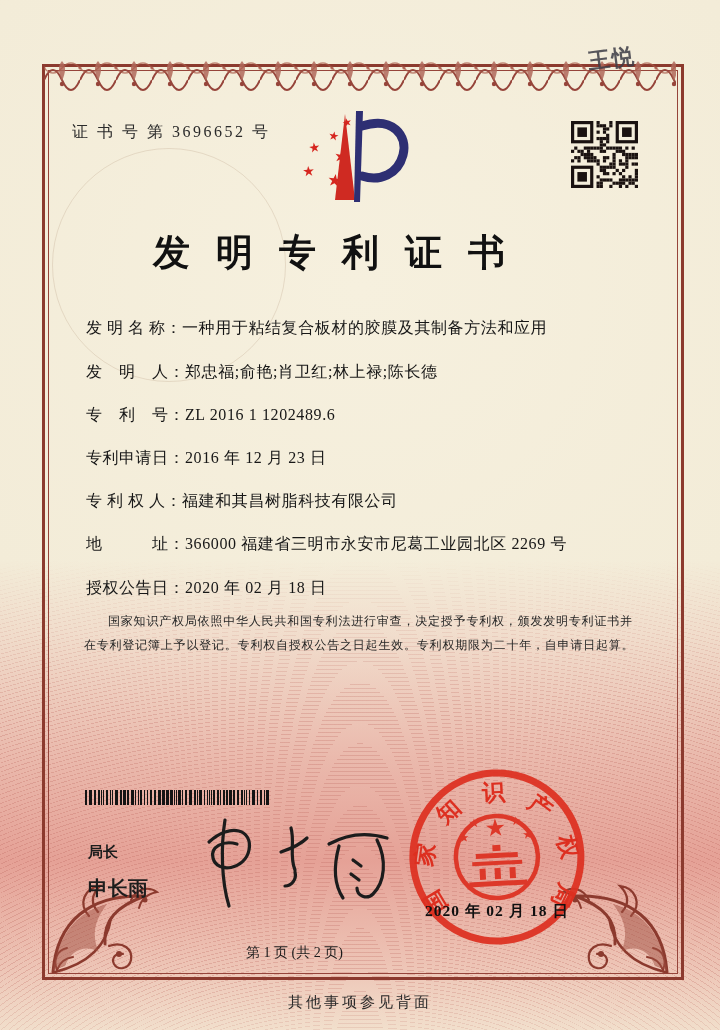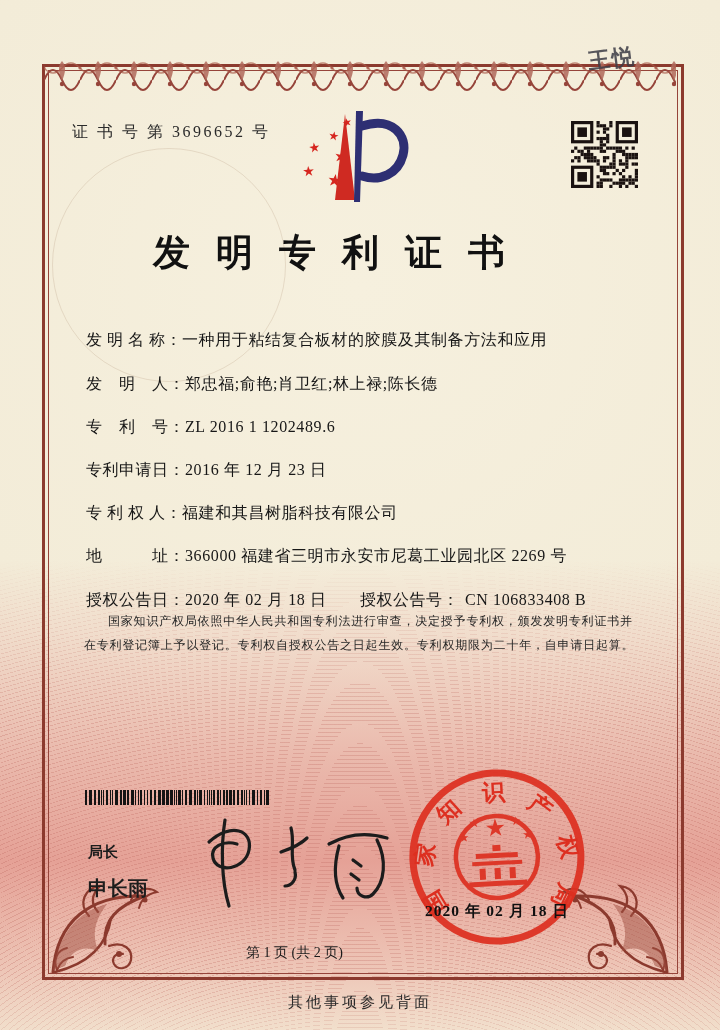--- a/index.html
+++ b/index.html
@@ -28,21 +28,21 @@
   .corner-right{left:545px;top:856px;transform:scaleX(-1);}
   
   .handwritten-note{position:absolute;left:588px;top:44px;z-index:5;font-size:22px;font-weight:bold;
     color:#3c3c46;transform:rotate(-7deg);letter-spacing:2px;opacity:.85;}
   .cert-no{position:absolute;left:72px;top:122px;z-index:5;font-size:16px;letter-spacing:2.5px;color:#2b2b2b;}
   .logo{position:absolute;left:296px;top:106px;z-index:5;}
   .qr{position:absolute;left:571px;top:121px;z-index:5;}
   .title{position:absolute;left:0;top:228px;width:658px;margin:0;z-index:5;text-align:center;
     font-size:37px;font-weight:bold;letter-spacing:26px;text-indent:26px;color:#111;}
   .field-row{position:absolute;left:86px;width:560px;z-index:5;font-size:16px;color:#171717;white-space:nowrap;}
-  .f-label{display:inline-block;min-width:96px;letter-spacing:.5px;margin-top:12px;}
+  .f-label{display:inline-block;min-width:96px;letter-spacing:.5px;}
   .f-value{letter-spacing:.6px;}
   .f-pair2{position:absolute;left:274px;top:0;}
   .paragraphs{position:absolute;left:84px;top:610px;width:558px;z-index:5;font-size:12px;
     line-height:23.5px;color:#262626;letter-spacing:.8px;}
   .paragraphs p{margin:0;text-indent:2em;}
   .barcode{position:absolute;left:85px;top:790px;z-index:5;}
   .signer-title{position:absolute;left:88px;top:843px;z-index:5;font-size:15px;font-weight:bold;color:#1d1d1d;}
   .signer-name{position:absolute;left:88px;top:875px;z-index:5;font-size:20px;font-weight:bold;color:#1d1d1d;}
   .signature{position:absolute;left:195px;top:810px;z-index:6;}
   .seal{position:absolute;left:392px;top:752px;z-index:5;transform:rotate(-3deg);}
@@ -281,23 +281,20 @@
     <span class="f-label">专利申请日：</span><span class="f-value">2016 年 12 月 23 日</span>
   </div>
   <div class="field-row" style="top:491px">
     <span class="f-label">专 利 权 人：</span><span class="f-value">福建和其昌树脂科技有限公司</span>
   </div>
   <div class="field-row" style="top:534px">
     <span class="f-label">地　　　址：</span><span class="f-value">366000 福建省三明市永安市尼葛工业园北区 2269 号</span>
   </div>
   <div class="field-row" style="top:578px">
     <span class="f-label">授权公告日：</span><span class="f-value">2020 年 02 月 18 日</span>
-    <span class="f-pair2">
-      <span class="f-label" style="min-width:0;margin-right:6px">授权公告号：</span><span class="f-value">CN 106833408 B</span>
-    </span>
   </div>
 
   <div class="paragraphs">
     <p>国家知识产权局依照中华人民共和国专利法进行审查，决定授予专利权，颁发发明专利证书并在专利登记簿上予以登记。专利权自授权公告之日起生效。专利权期限为二十年，自申请日起算。</p>
   </div>
 
   <svg class="barcode" id="barcode-svg" width="188" height="15" viewBox="0 0 188 15">
       <rect x="0" y="0" width="2" height="15" fill="#141414"></rect>
       <rect x="4" y="0" width="3" height="15" fill="#141414"></rect>
       <rect x="9" y="0" width="2" height="15" fill="#141414"></rect>

